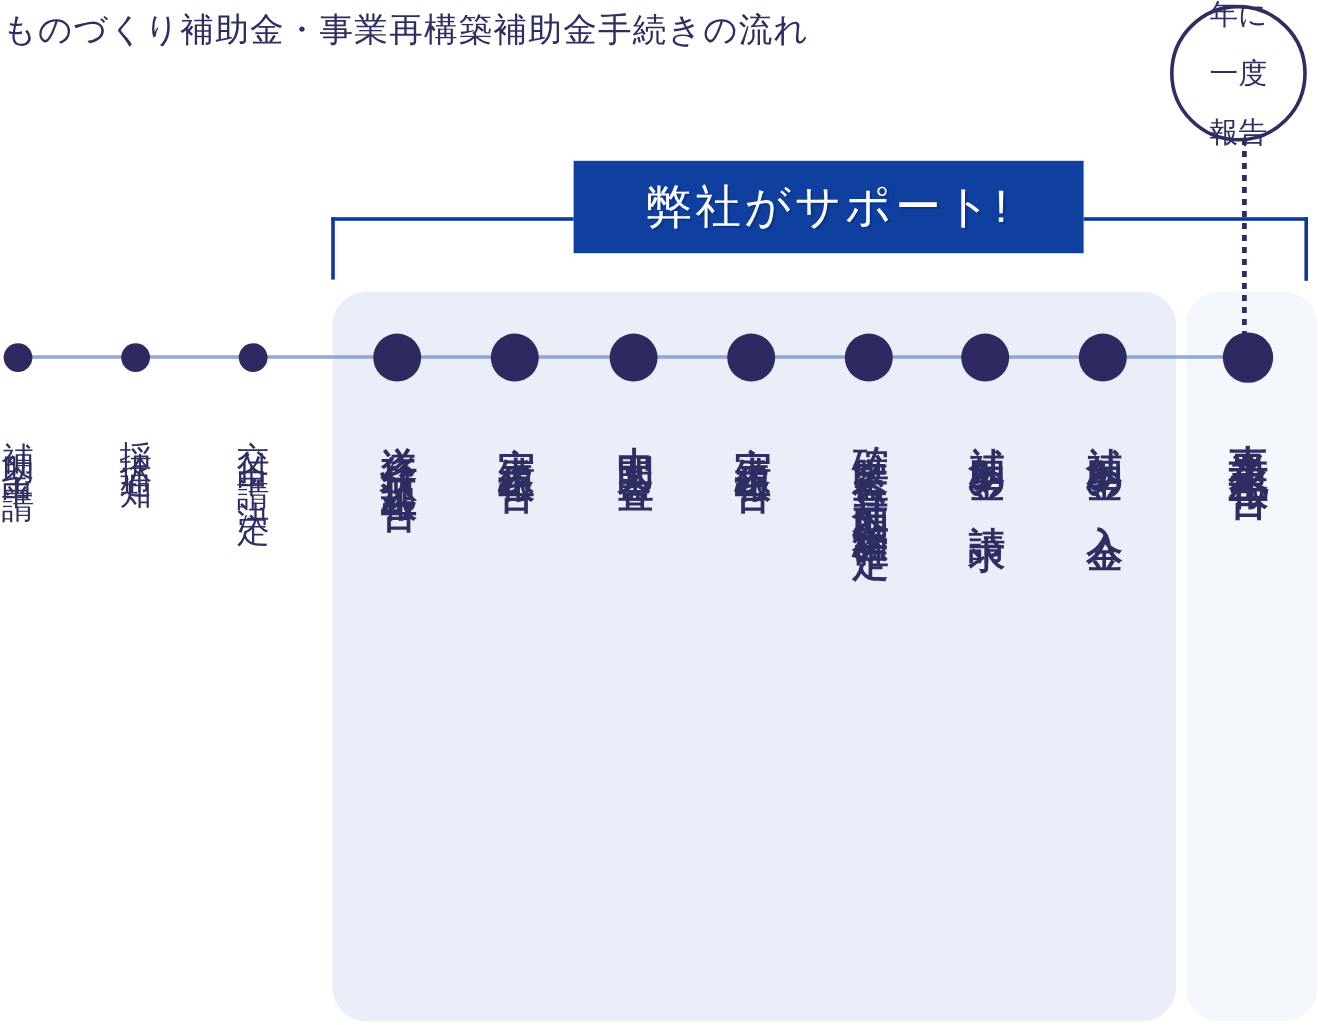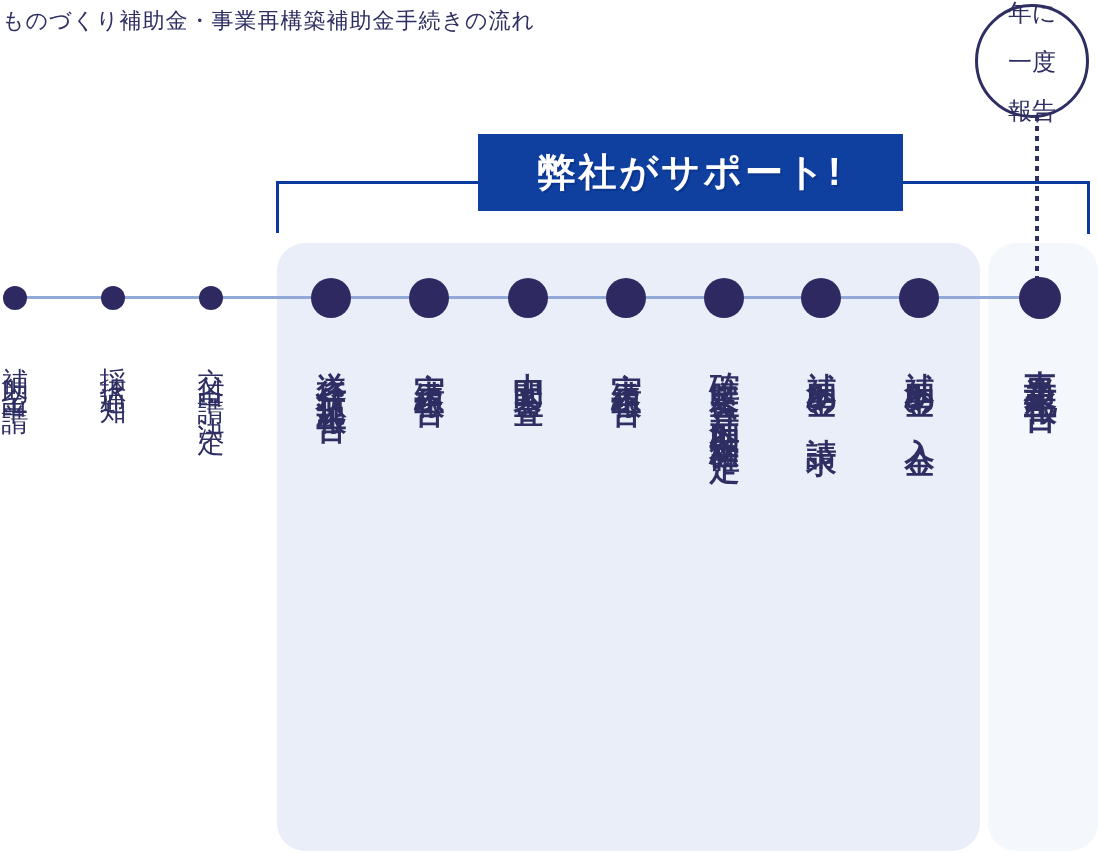--- a/index.html
+++ b/index.html
@@ -14,40 +14,40 @@
   html,body{margin:0;padding:0;background:#fff;}
   .stage{
     position:relative;
     width:1098px;height:854px;
     overflow:hidden;
     background:#fff;
     font-family:"Liberation Sans","DejaVu Sans",sans-serif;
   }
   .title{
     position:absolute;left:2px;top:6px;
-    font-size:22px;font-weight:500;letter-spacing:1px;
+    font-size:28px;font-weight:500;letter-spacing:1px;
     color:var(--text-navy);margin:0;
   }
   .badge{
     position:absolute;left:975px;top:4px;
     width:114px;height:114px;box-sizing:border-box;
     border:3px solid var(--text-navy);border-radius:50%;
     background:#fff;z-index:6;
     display:flex;flex-direction:column;align-items:center;justify-content:center;
     font-size:24px;line-height:29px;color:var(--text-navy);gap:20px;
   }
   .dotted{
     position:absolute;left:1035px;top:116px;width:4px;height:166px;z-index:1;
     background:repeating-linear-gradient(180deg,var(--text-navy) 0 5px,transparent 5px 10px);
   }
   .banner{
     position:absolute;left:478px;top:134px;width:425px;height:77px;z-index:5;
     background:var(--banner-blue);
     display:flex;align-items:center;justify-content:center;
-    color:#fff;font-size:38px;font-weight:bold;letter-spacing:3px;
+    color:#fff;font-size:38px;font-weight:normal;letter-spacing:3px;
     text-shadow:2px 2px 0 rgba(7,39,120,0.45);
     text-align:right;
   }
   .bracket{position:absolute;background:var(--bracket-blue);z-index:4;}
   .bk-lh{left:276px;top:181px;width:202px;height:3px;}
   .bk-lv{left:276px;top:181px;width:3px;height:52px;}
   .bk-rh{left:903px;top:181px;width:187px;height:3px;}
   .bk-rv{left:1087px;top:181px;width:3px;height:53px;}
   .box{position:absolute;top:243px;height:608px;border-radius:28px;z-index:0;}
   .box1{left:277px;width:703px;background:var(--support-box-bg);}

